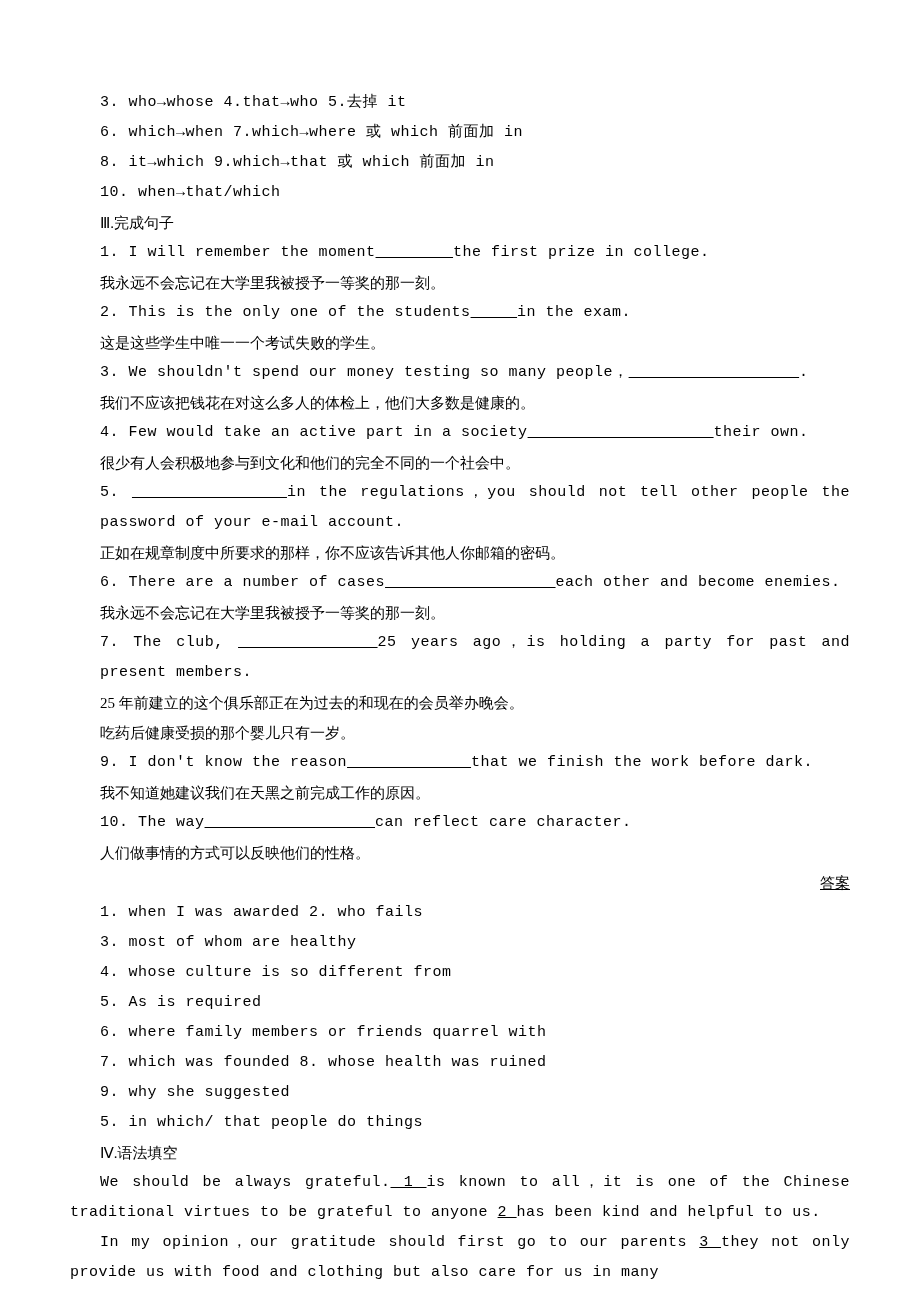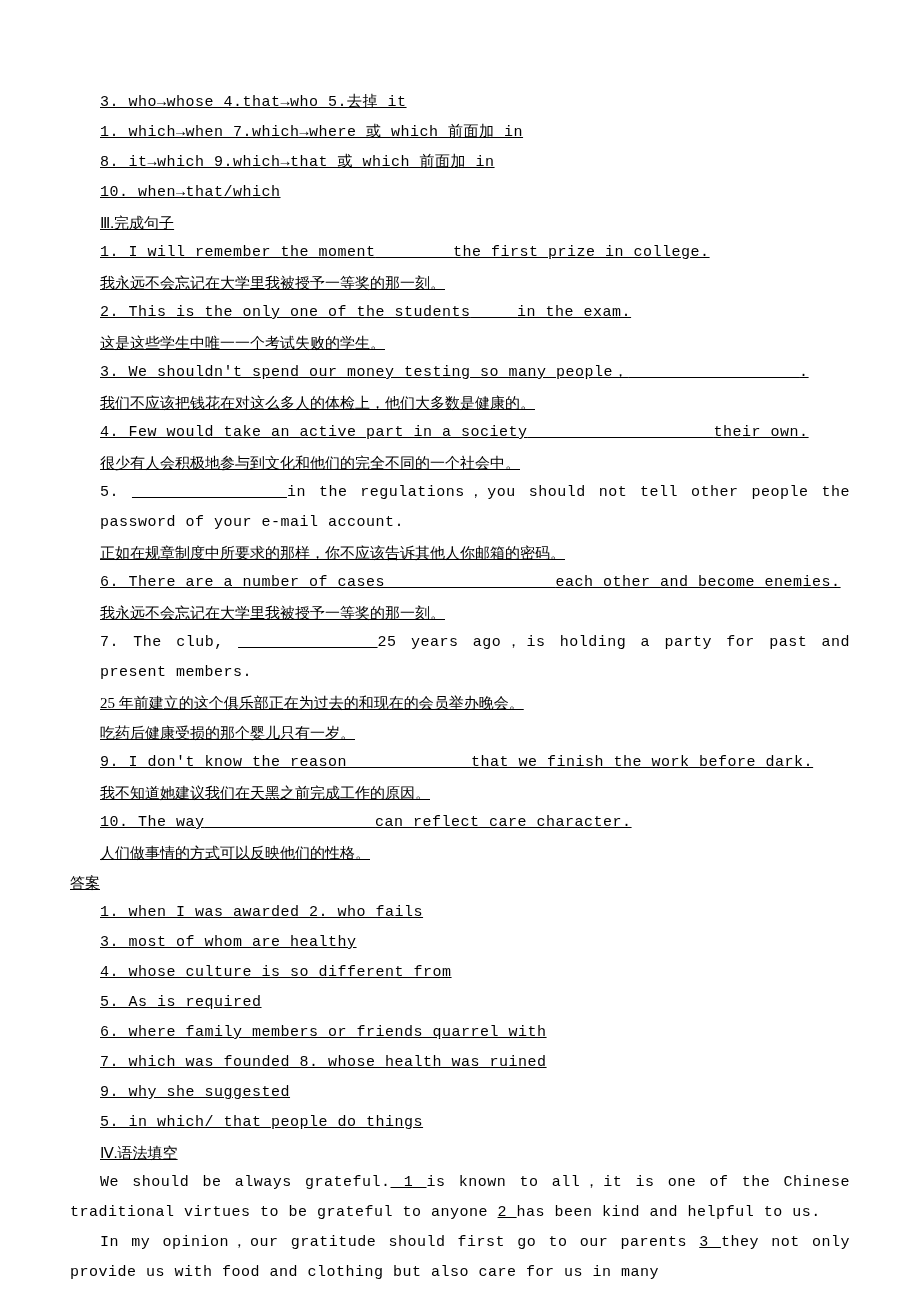--- a/index.html
+++ b/index.html
@@ -16,31 +16,31 @@
     position: relative;
     font-size: 15px;
     line-height: 2.0;
     color: #000;
     text-align: justify;
   }
   .mono {
     font-family: "Courier New", "SimSun", monospace;
     letter-spacing: 0.5px;
   }
-  .indent1 { padding-left: 30px; text-decoration: underline; }
-  .center { text-align: left; text-decoration: underline; }
+  .indent1 { padding-left: 30px; }
+  .center { text-align: right; text-decoration: underline; }
   .u { text-decoration: underline; }
 </style>
 </head>
 <body>
 
 <div class="page">
 
   <div class="indent1 mono">3. who→whose  4.that→who  5.去掉 it</div>
-  <div class="indent1 mono">1. which→when  7.which→where 或 which 前面加 in</div>
+  <div class="indent1 mono">6. which→when  7.which→where 或 which 前面加 in</div>
   <div class="indent1 mono">8. it→which  9.which→that 或 which 前面加 in</div>
   <div class="indent1 mono">10. when→that/which</div>
 
   <div class="indent1">Ⅲ.完成句子</div>
 
   <div class="indent1 mono">
     <span>1. I will remember the moment</span><span class="u">     </span><span>the first prize in college.</span>
   </div>
   <div class="indent1">我永远不会忘记在大学里我被授予一等奖的那一刻。</div>
 

